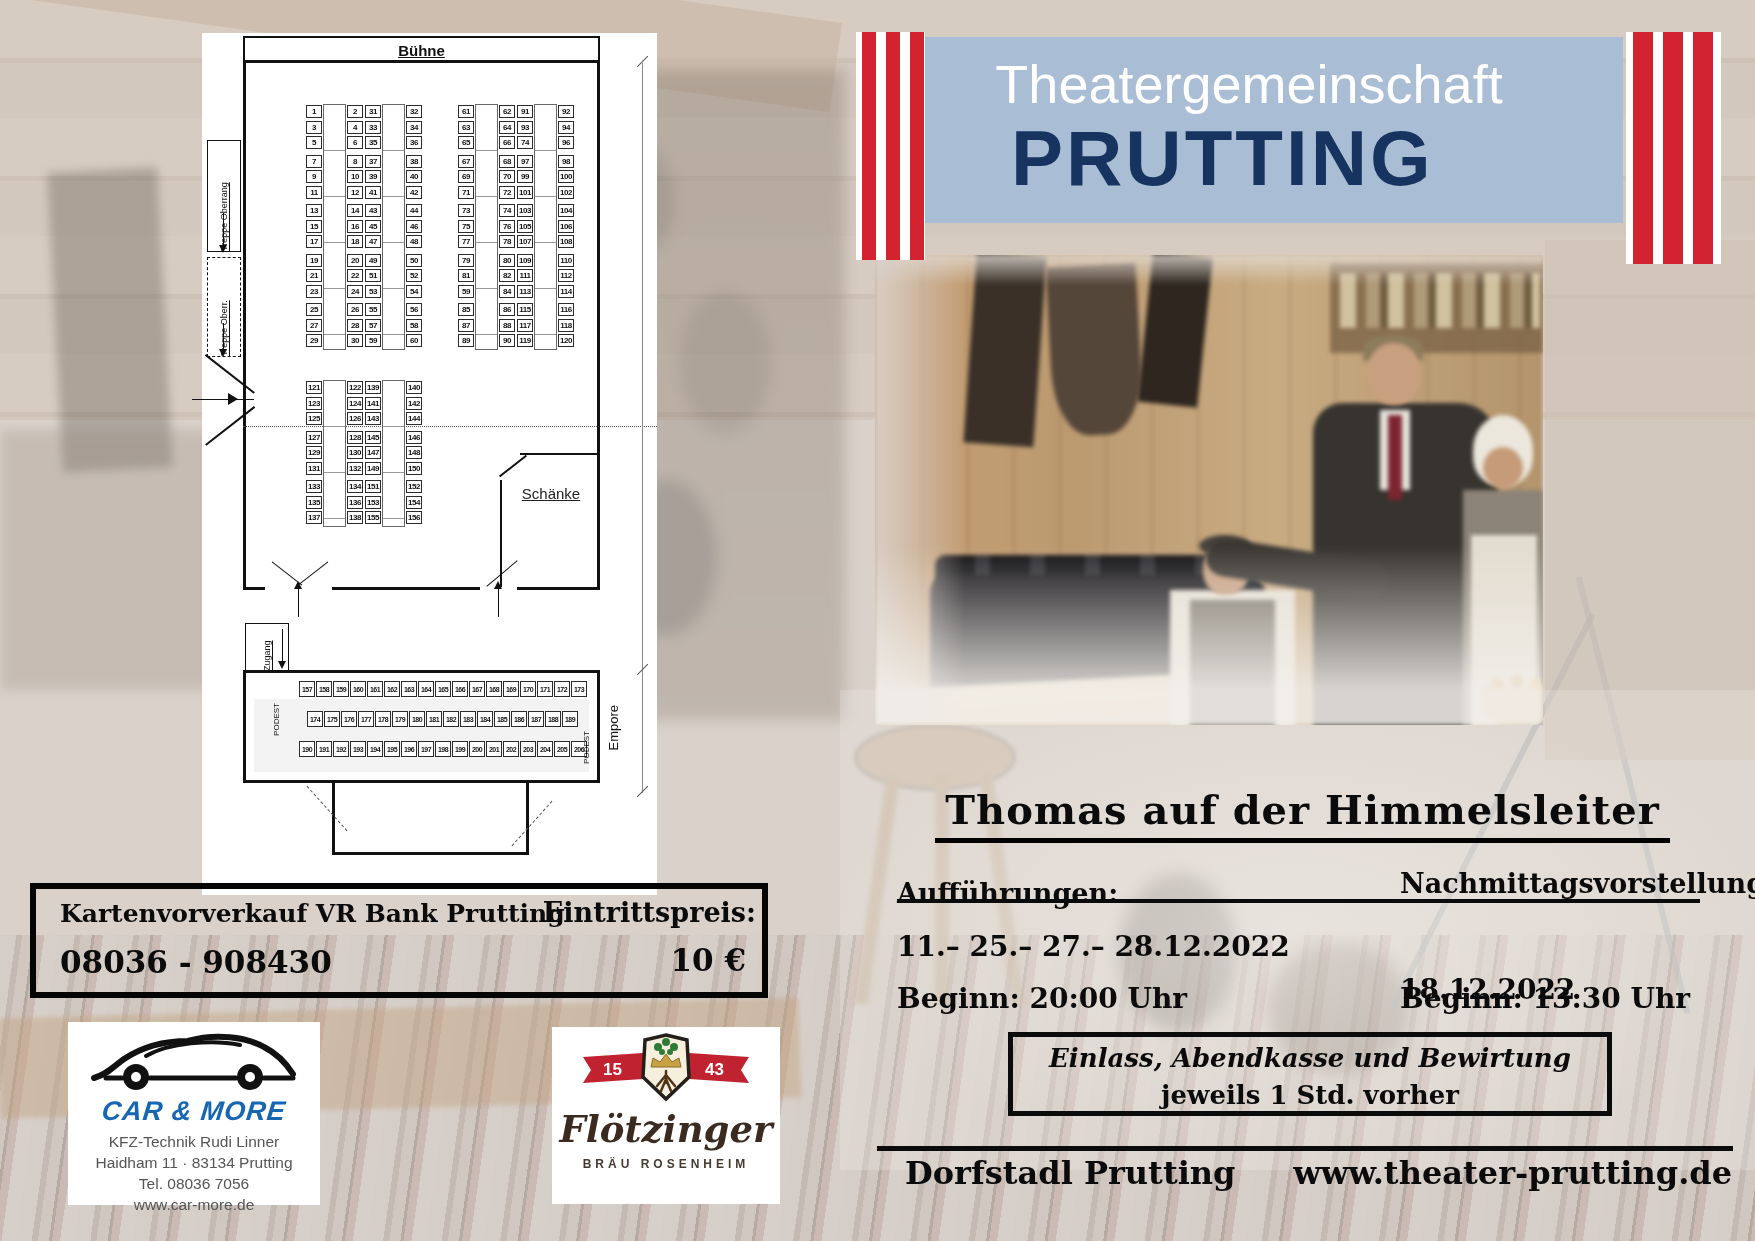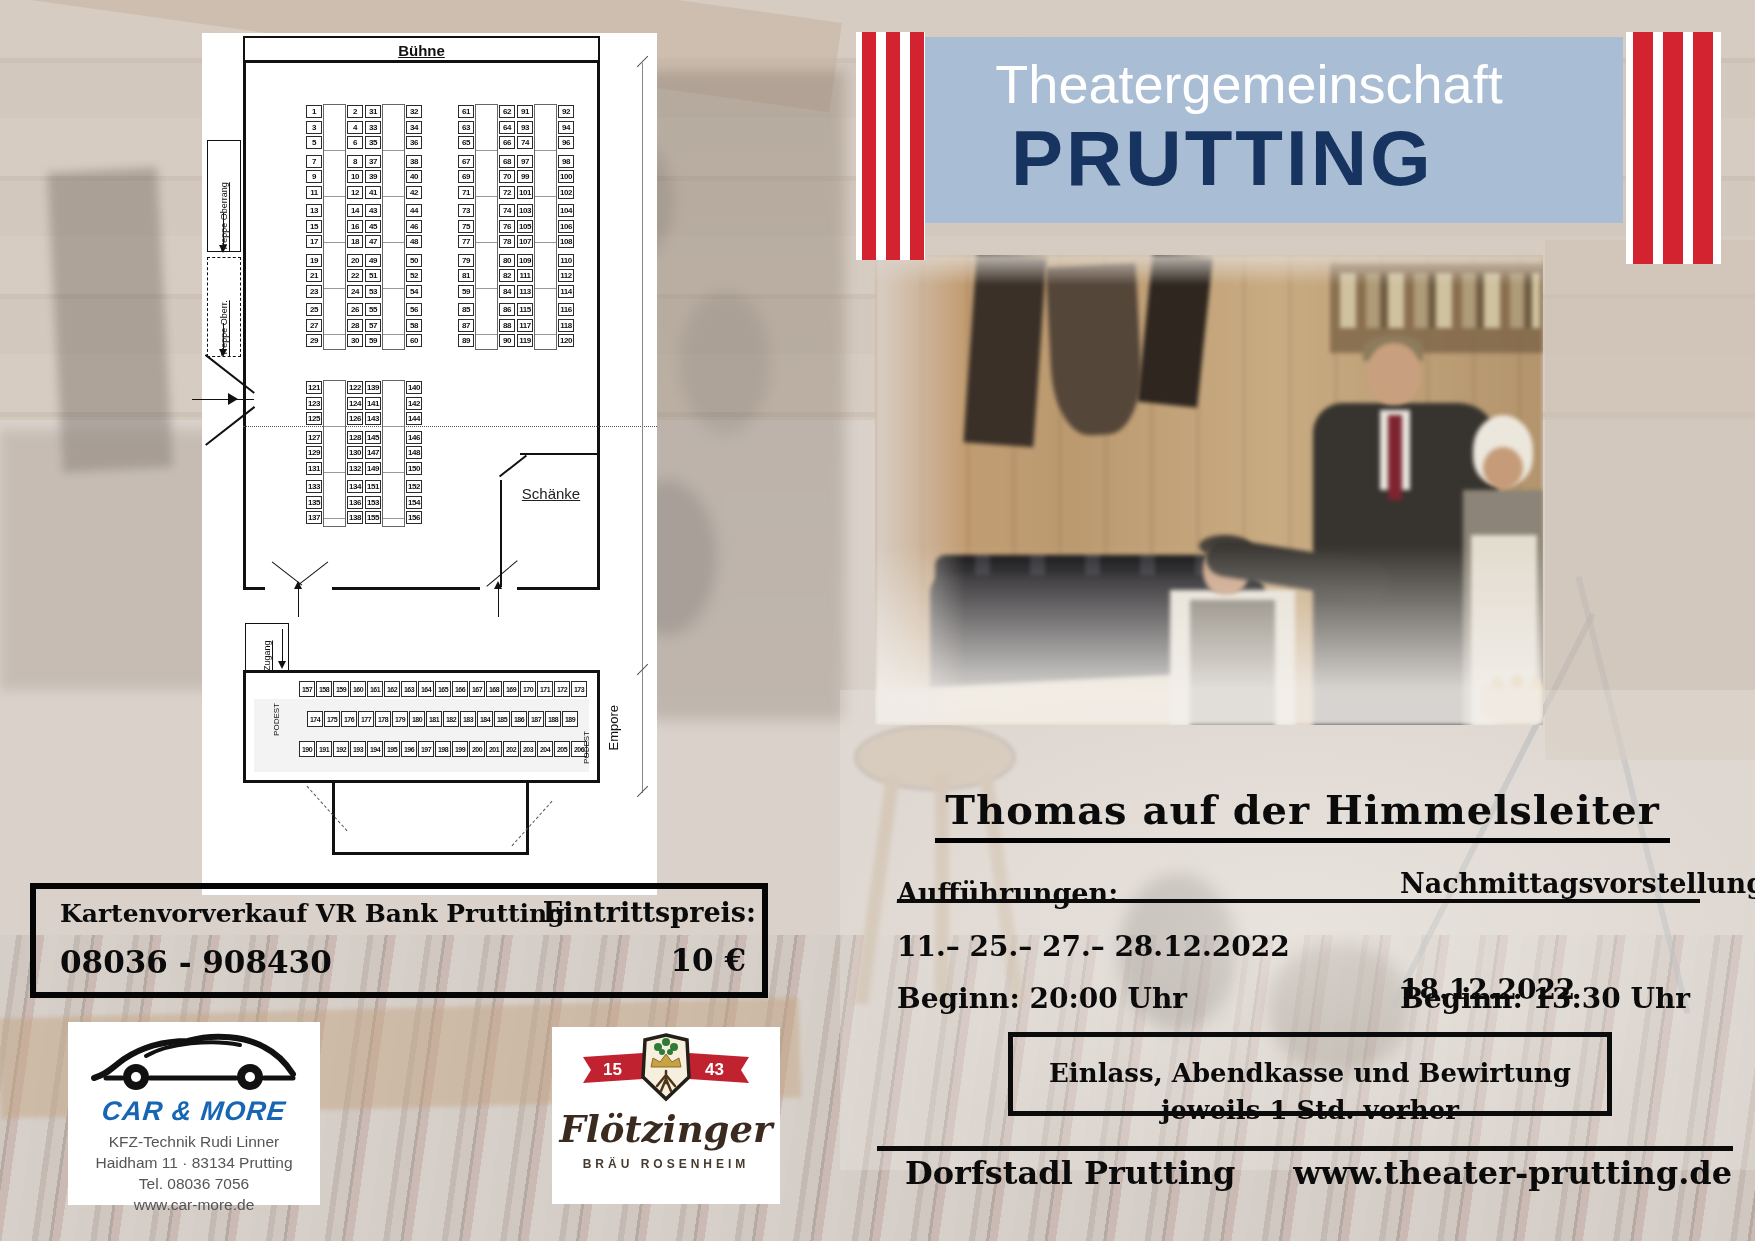--- a/index.html
+++ b/index.html
@@ -530,21 +530,21 @@
     <div class="abs h" style="left:0;top:10px;">Aufführungen:</div>
     <div class="abs h" style="left:503px;top:0;">Nachmittagsvorstellung:</div>
     <div class="underline-full"></div>
     <div class="abs row2" style="left:0;top:62px;">11.– 25.– 27.– 28.12.2022</div>
     <div class="abs row2" style="left:503px;top:62px;margin-top:43px;">18.12.2022</div>
     <div class="abs row2" style="left:0;top:114px;">Beginn: 20:00 Uhr</div>
     <div class="abs row2" style="left:503px;top:114px;">Beginn: 13:30 Uhr</div>
   </div>
 
   <div class="abs einlass fat">
-    <div style="margin-top:18px;">Einlass, Abendkasse und Bewirtung</div>
+    <div style="margin-top:3px;font-style:italic;">Einlass, Abendkasse und Bewirtung</div>
     <div>jeweils 1 Std. vorher</div>
   </div>
 
   <div class="abs bottomrule"></div>
   <div class="abs fat" style="left:1100px;top:1154px;width:632px;font-size:32px;text-align:right;z-index:2;">www.theater-prutting.de</div>
   <div class="abs fat" style="left:905px;top:1154px;font-size:32px;z-index:2;">Dorfstadl Prutting</div>
 
   <div class="abs ticketbox fat">
     <div class="abs" style="left:24px;top:10px;font-size:25px;">Kartenvorverkauf VR Bank Prutting</div>
     <div class="abs" style="left:450px;top:8px;width:270px;font-size:27px;text-align:right;">Eintrittspreis:</div>

